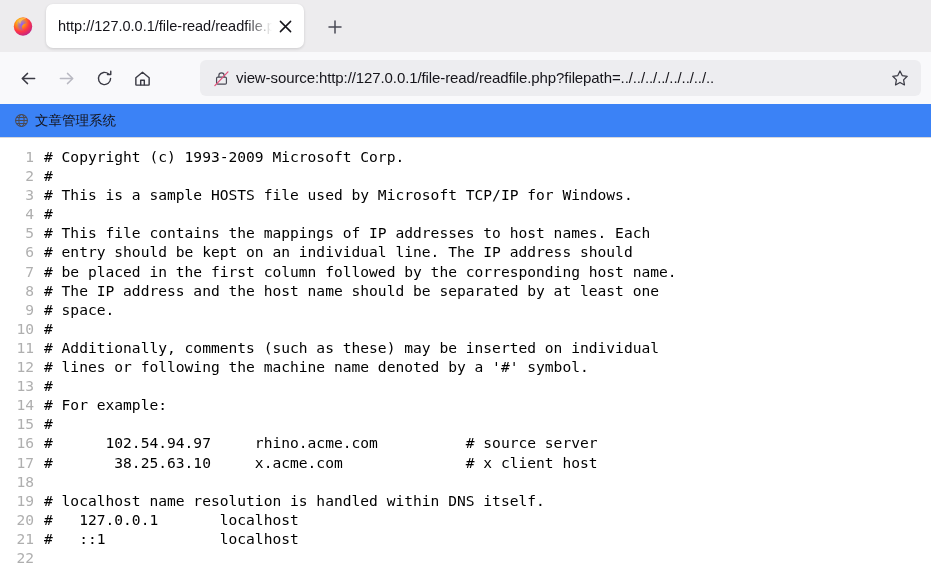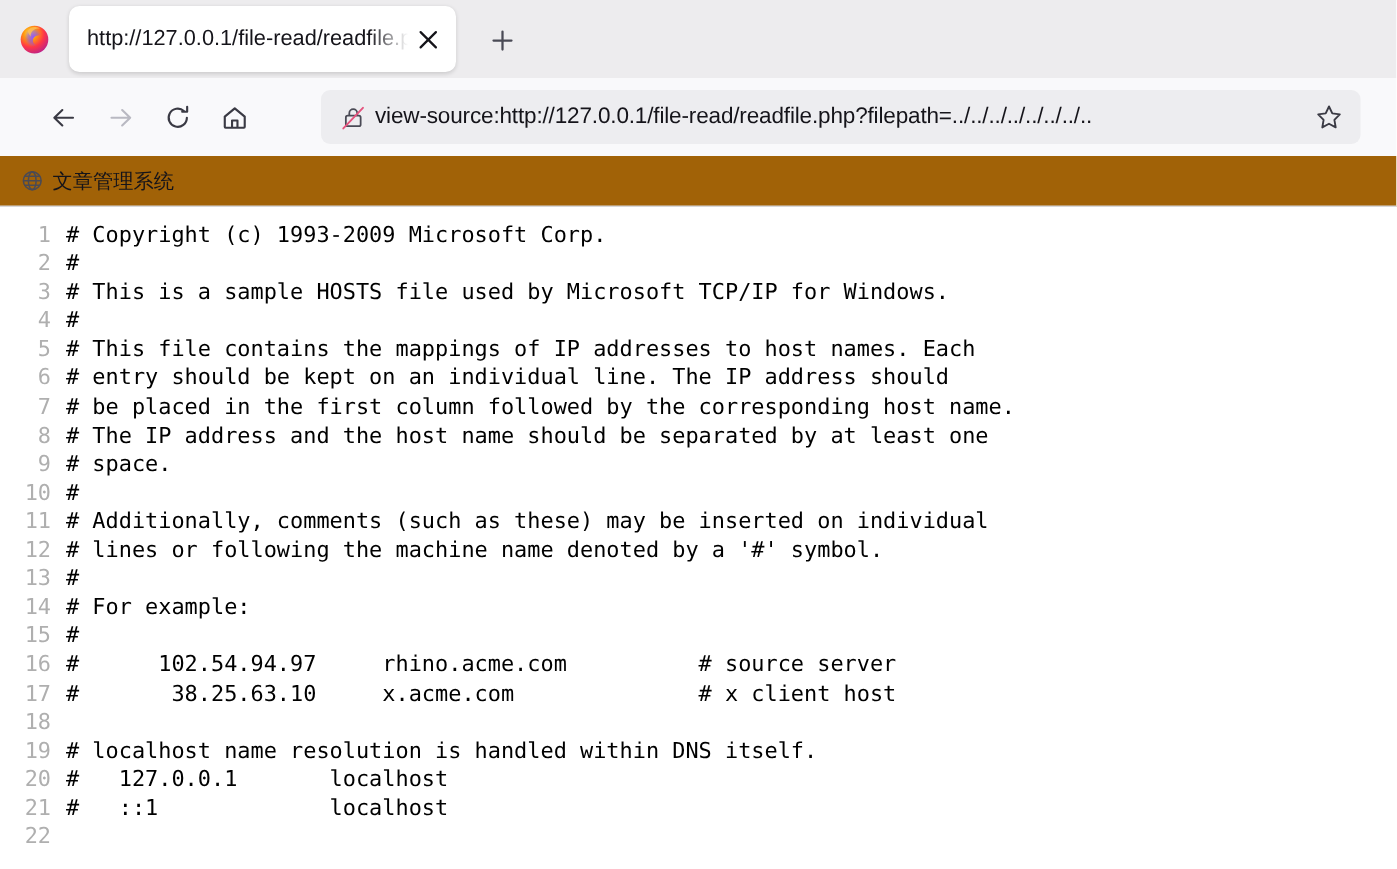--- a/index.html
+++ b/index.html
@@ -66,21 +66,21 @@
     border-radius: 5px;
     flex: 0 0 auto;
   }
 
   
   .navbar {
     height: 52px;
     background: #f9f9fb;
     display: flex;
     align-items: center;
-    padding: 0 24px;
+    padding: 0 10px;
   }
   .navbtn {
     width: 36px; height: 36px;
     display: flex; align-items: center; justify-content: center;
     border-radius: 6px;
     flex: 0 0 auto;
     margin-right: 2px;
   }
   .navbtn.home { margin-right: 12px; }
 
@@ -115,21 +115,21 @@
   .star-wrap {
     width: 30px; height: 30px;
     flex: 0 0 auto;
     display: flex; align-items: center; justify-content: center;
     border-radius: 5px;
   }
 
   
   .bookmarkbar {
     height: 34px;
-    background: #a16207;
+    background: #3b82f6;
     display: flex;
     align-items: center;
     padding: 0 8px;
     border-bottom: 1px solid #d7d7db;
   }
   .bookmark {
     display: flex;
     align-items: center;
     height: 26px;
     padding: 0 6px;

